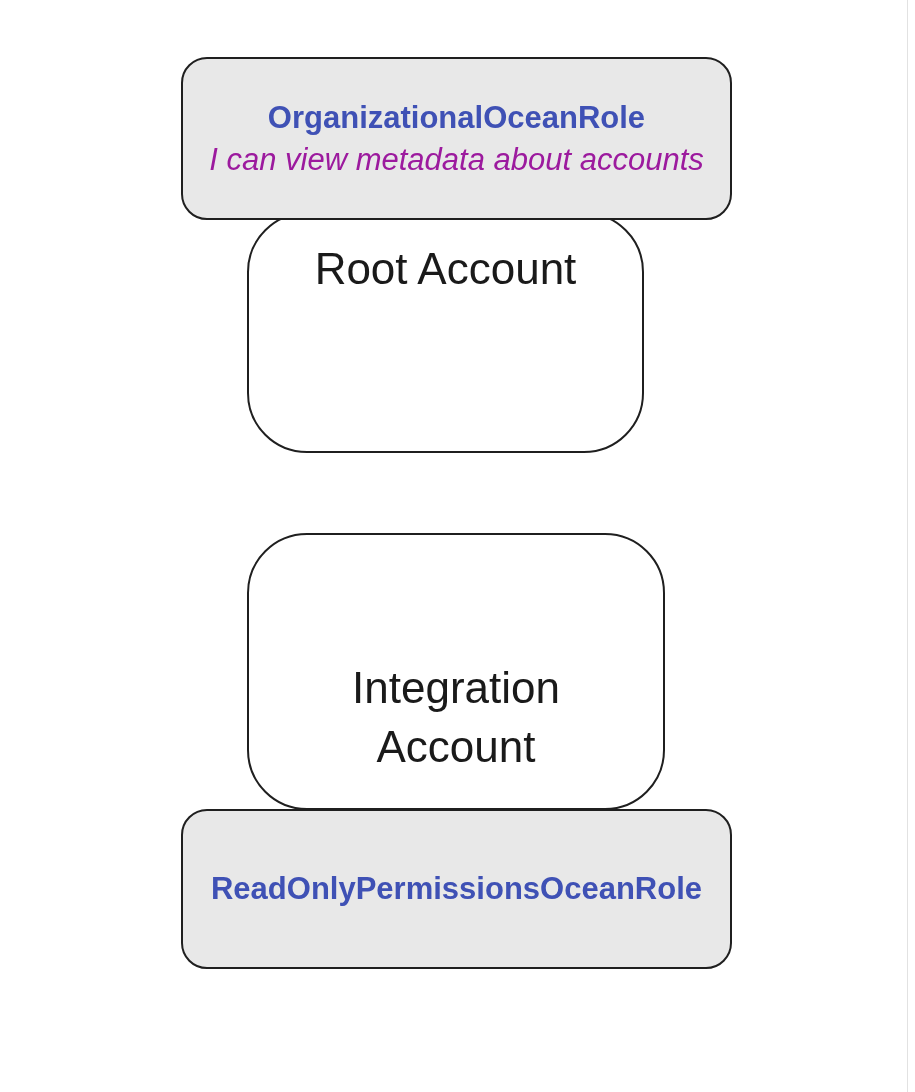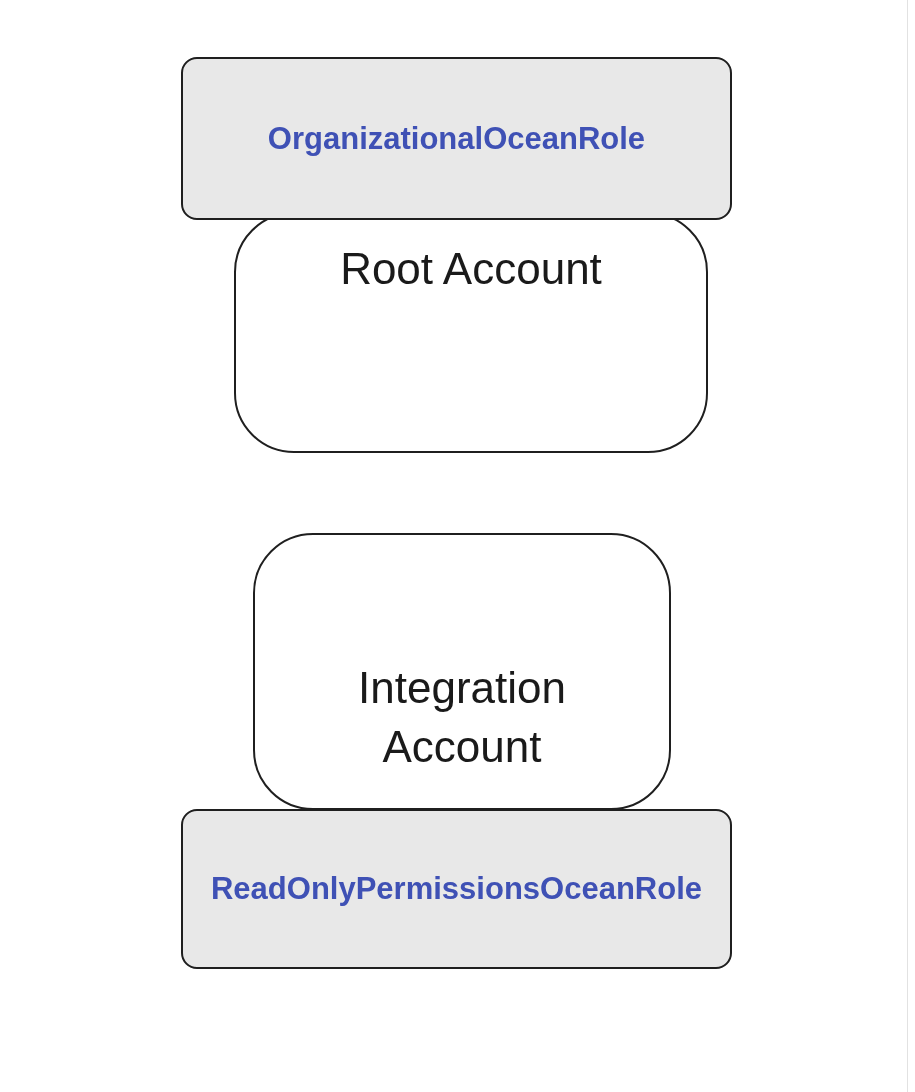--- a/index.html
+++ b/index.html
@@ -35,28 +35,28 @@
     box-sizing: border-box;
     background: var(--account-fill, #ffffff);
     border: 2px solid var(--node-border, #1f1f1f);
     border-radius: 60px;
     z-index: 1;
     display: flex;
     flex-direction: column;
     align-items: center;
   }
   .account-top {
-    left: 234px;
+    left: 247px;
     top: 212px;
-    width: 474px;
+    width: 397px;
     height: 241px;
     padding-top: 30px;
   }
   .account-bottom {
-    left: 253px;
+    left: 247px;
     top: 533px;
     width: 418px;
     height: 277px;
     padding-top: 123px;
   }
   .account-label {
     font-size: 44px;
     line-height: 50px;
     color: var(--account-text, #1a1a1a);
     text-align: center;
@@ -65,21 +65,21 @@
   .account-bottom .account-label {
     line-height: 59px;
   }
 
   
   .role-box {
     position: absolute;
     box-sizing: border-box;
     background: var(--node-fill, #e8e8e8);
     border: 2px solid var(--node-border, #1f1f1f);
-    border-radius: 16px;
+    border-radius: 26px;
     z-index: 2;
     display: flex;
     flex-direction: column;
     align-items: center;
     justify-content: center;
     text-align: center;
   }
   .role-top {
     left: 181px;
     top: 57px;
@@ -114,20 +114,21 @@
 <div class="canvas">
 
   <div class="page-divider"></div>
 
   <section class="group">
     <div class="account-box account-top">
       <div class="account-label">Root Account</div>
     </div>
     <div class="role-box role-top">
       <div class="role-name">OrganizationalOceanRole</div>
+      <div class="role-desc">I can view metadata about accounts</div>
     </div>
   </section>
 
   <section class="group">
     <div class="account-box account-bottom">
       <div class="account-label">Integration Account</div>
     </div>
     <div class="role-box role-bottom">
       <div class="role-name">ReadOnlyPermissionsOceanRole</div>
     </div>

